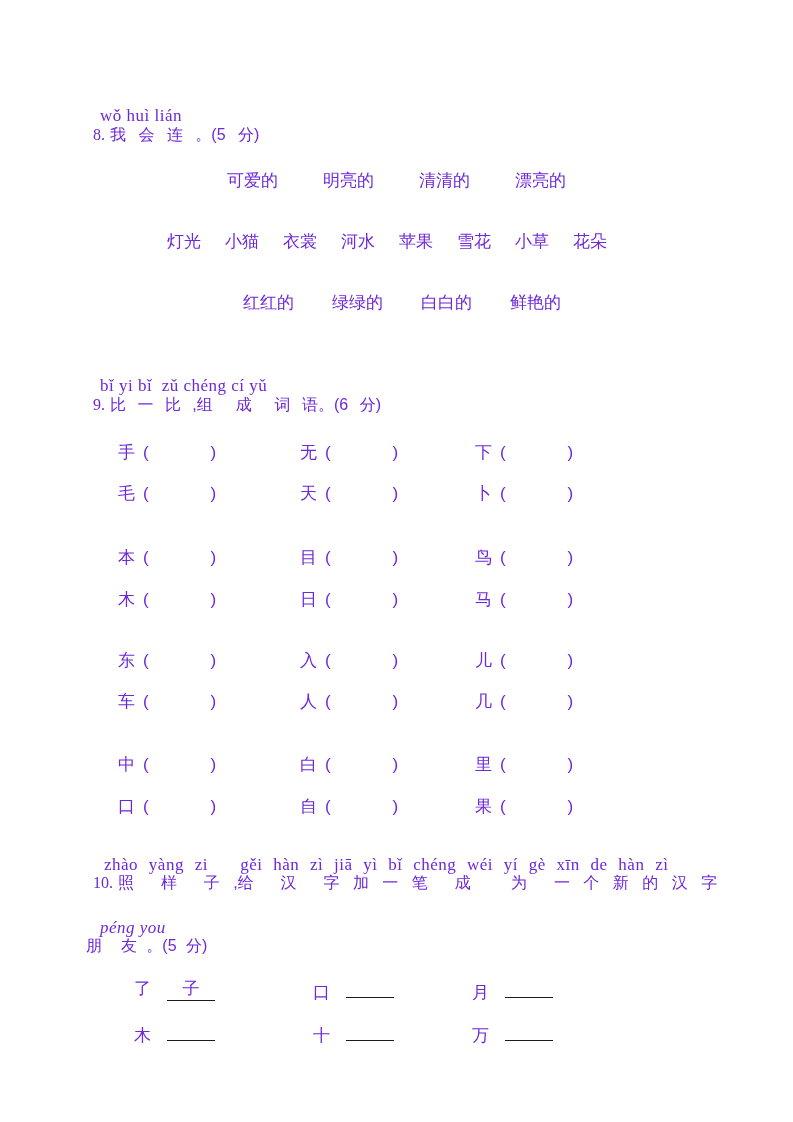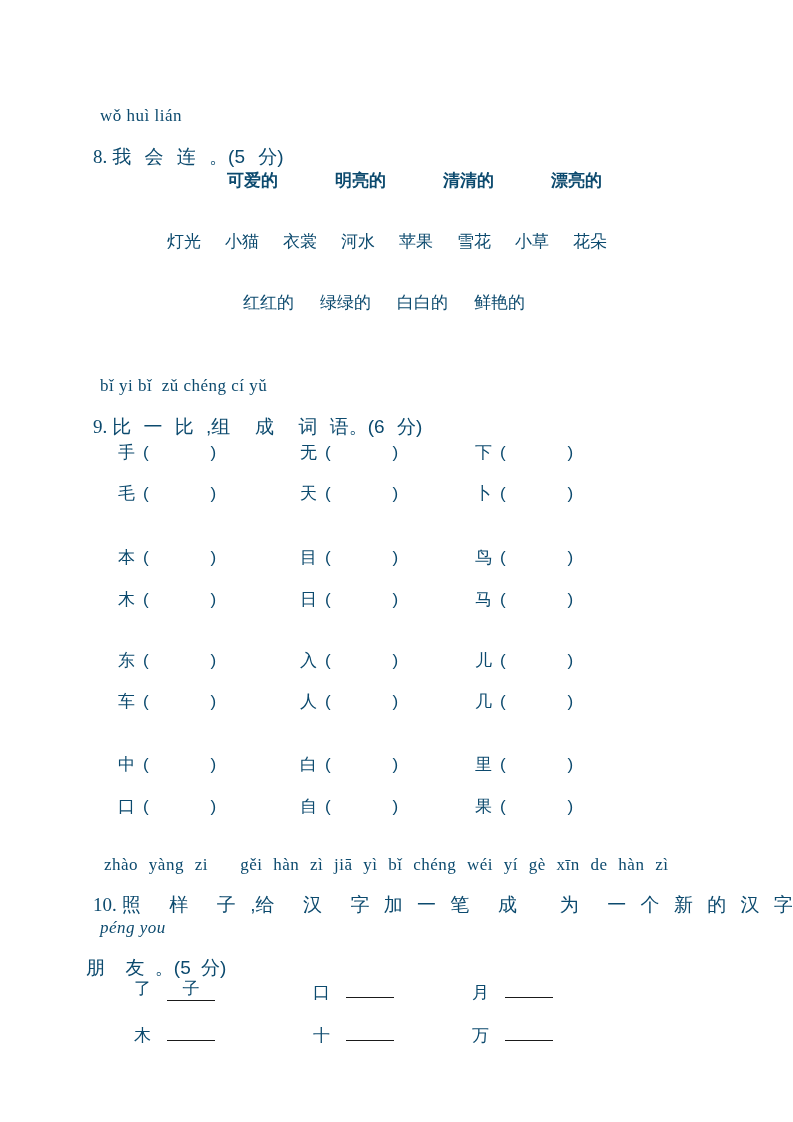--- a/index.html
+++ b/index.html
@@ -1,30 +1,30 @@
 <!DOCTYPE html>
 <html><head>
 <meta charset="utf-8">
 <style>
   html,body{margin:0;padding:0;background:#e8e8e8;}
   .page{
     position:relative;
     width:793px;height:1122px;
     margin:0 auto;
     background:#ffffff;
-    color:#0c4a6e;
+    color:#6d28d9;
     overflow:hidden;
     font-family:"Liberation Sans","DejaVu Sans",sans-serif;
   }
   .abs{position:absolute;white-space:pre;}
   .pinyin{
     font-family:"Liberation Serif","DejaVu Serif",serif;
     font-size:17px;line-height:19px;letter-spacing:0.5px;
   }
-  .tline{font-size:19px;line-height:20px;margin-top:22px;}
+  .tline{font-size:16px;line-height:20px;}
   .num{font-family:"Liberation Serif","DejaVu Serif",serif;margin-right:5px;letter-spacing:0;}
   .wordrow{display:flex;}
   .word{font-size:17px;white-space:pre;}
   .grow{display:flex;font-size:17px;}
   .cell1{width:182px;}
   .cell2{width:175px;}
   .blank{white-space:pre;margin-left:8px;word-spacing:3px;}
   .itemrow{display:flex;font-size:17px;}
   .icell1{width:179px;}
   .icell2{width:159px;}
@@ -35,39 +35,39 @@
   }
 </style>
 </head>
 <body>
 
 <div class="page">
 
   <div class="abs pinyin" style="left:100px;top:106px;">wǒ huì lián</div>
   <div class="abs tline" style="left:93px;top:125px;word-spacing:8px;"><span class="num">8.</span><span>我 会 连 。(5 分)</span></div>
 
-  <div class="abs wordrow" style="left:227px;top:169px;gap:57px;font-weight:bold;">
+  <div class="abs wordrow" style="left:227px;top:169px;gap:45px;">
     <span class="word">可爱的</span>
     <span class="word">明亮的</span>
     <span class="word">清清的</span>
     <span class="word">漂亮的</span>
   </div>
 
   <div class="abs wordrow" style="left:167px;top:230px;gap:24px;">
     <span class="word">灯光</span>
     <span class="word">小猫</span>
     <span class="word">衣裳</span>
     <span class="word">河水</span>
     <span class="word">苹果</span>
     <span class="word">雪花</span>
     <span class="word">小草</span>
     <span class="word">花朵</span>
   </div>
 
-  <div class="abs wordrow" style="left:243px;top:291px;gap:26px;">
+  <div class="abs wordrow" style="left:243px;top:291px;gap:38px;">
     <span class="word">红红的</span>
     <span class="word">绿绿的</span>
     <span class="word">白白的</span>
     <span class="word">鲜艳的</span>
   </div>
 
   <div class="abs pinyin" style="left:100px;top:376px;">bǐ yi bǐ  zǔ chéng cí yǔ</div>
   <div class="abs tline" style="left:93px;top:395px;word-spacing:7px;"><span class="num">9.</span><span>比 一 比 ,组  成  词 语。(6 分)</span></div>
 
   <div class="abs grow" style="left:118px;top:441px;">

